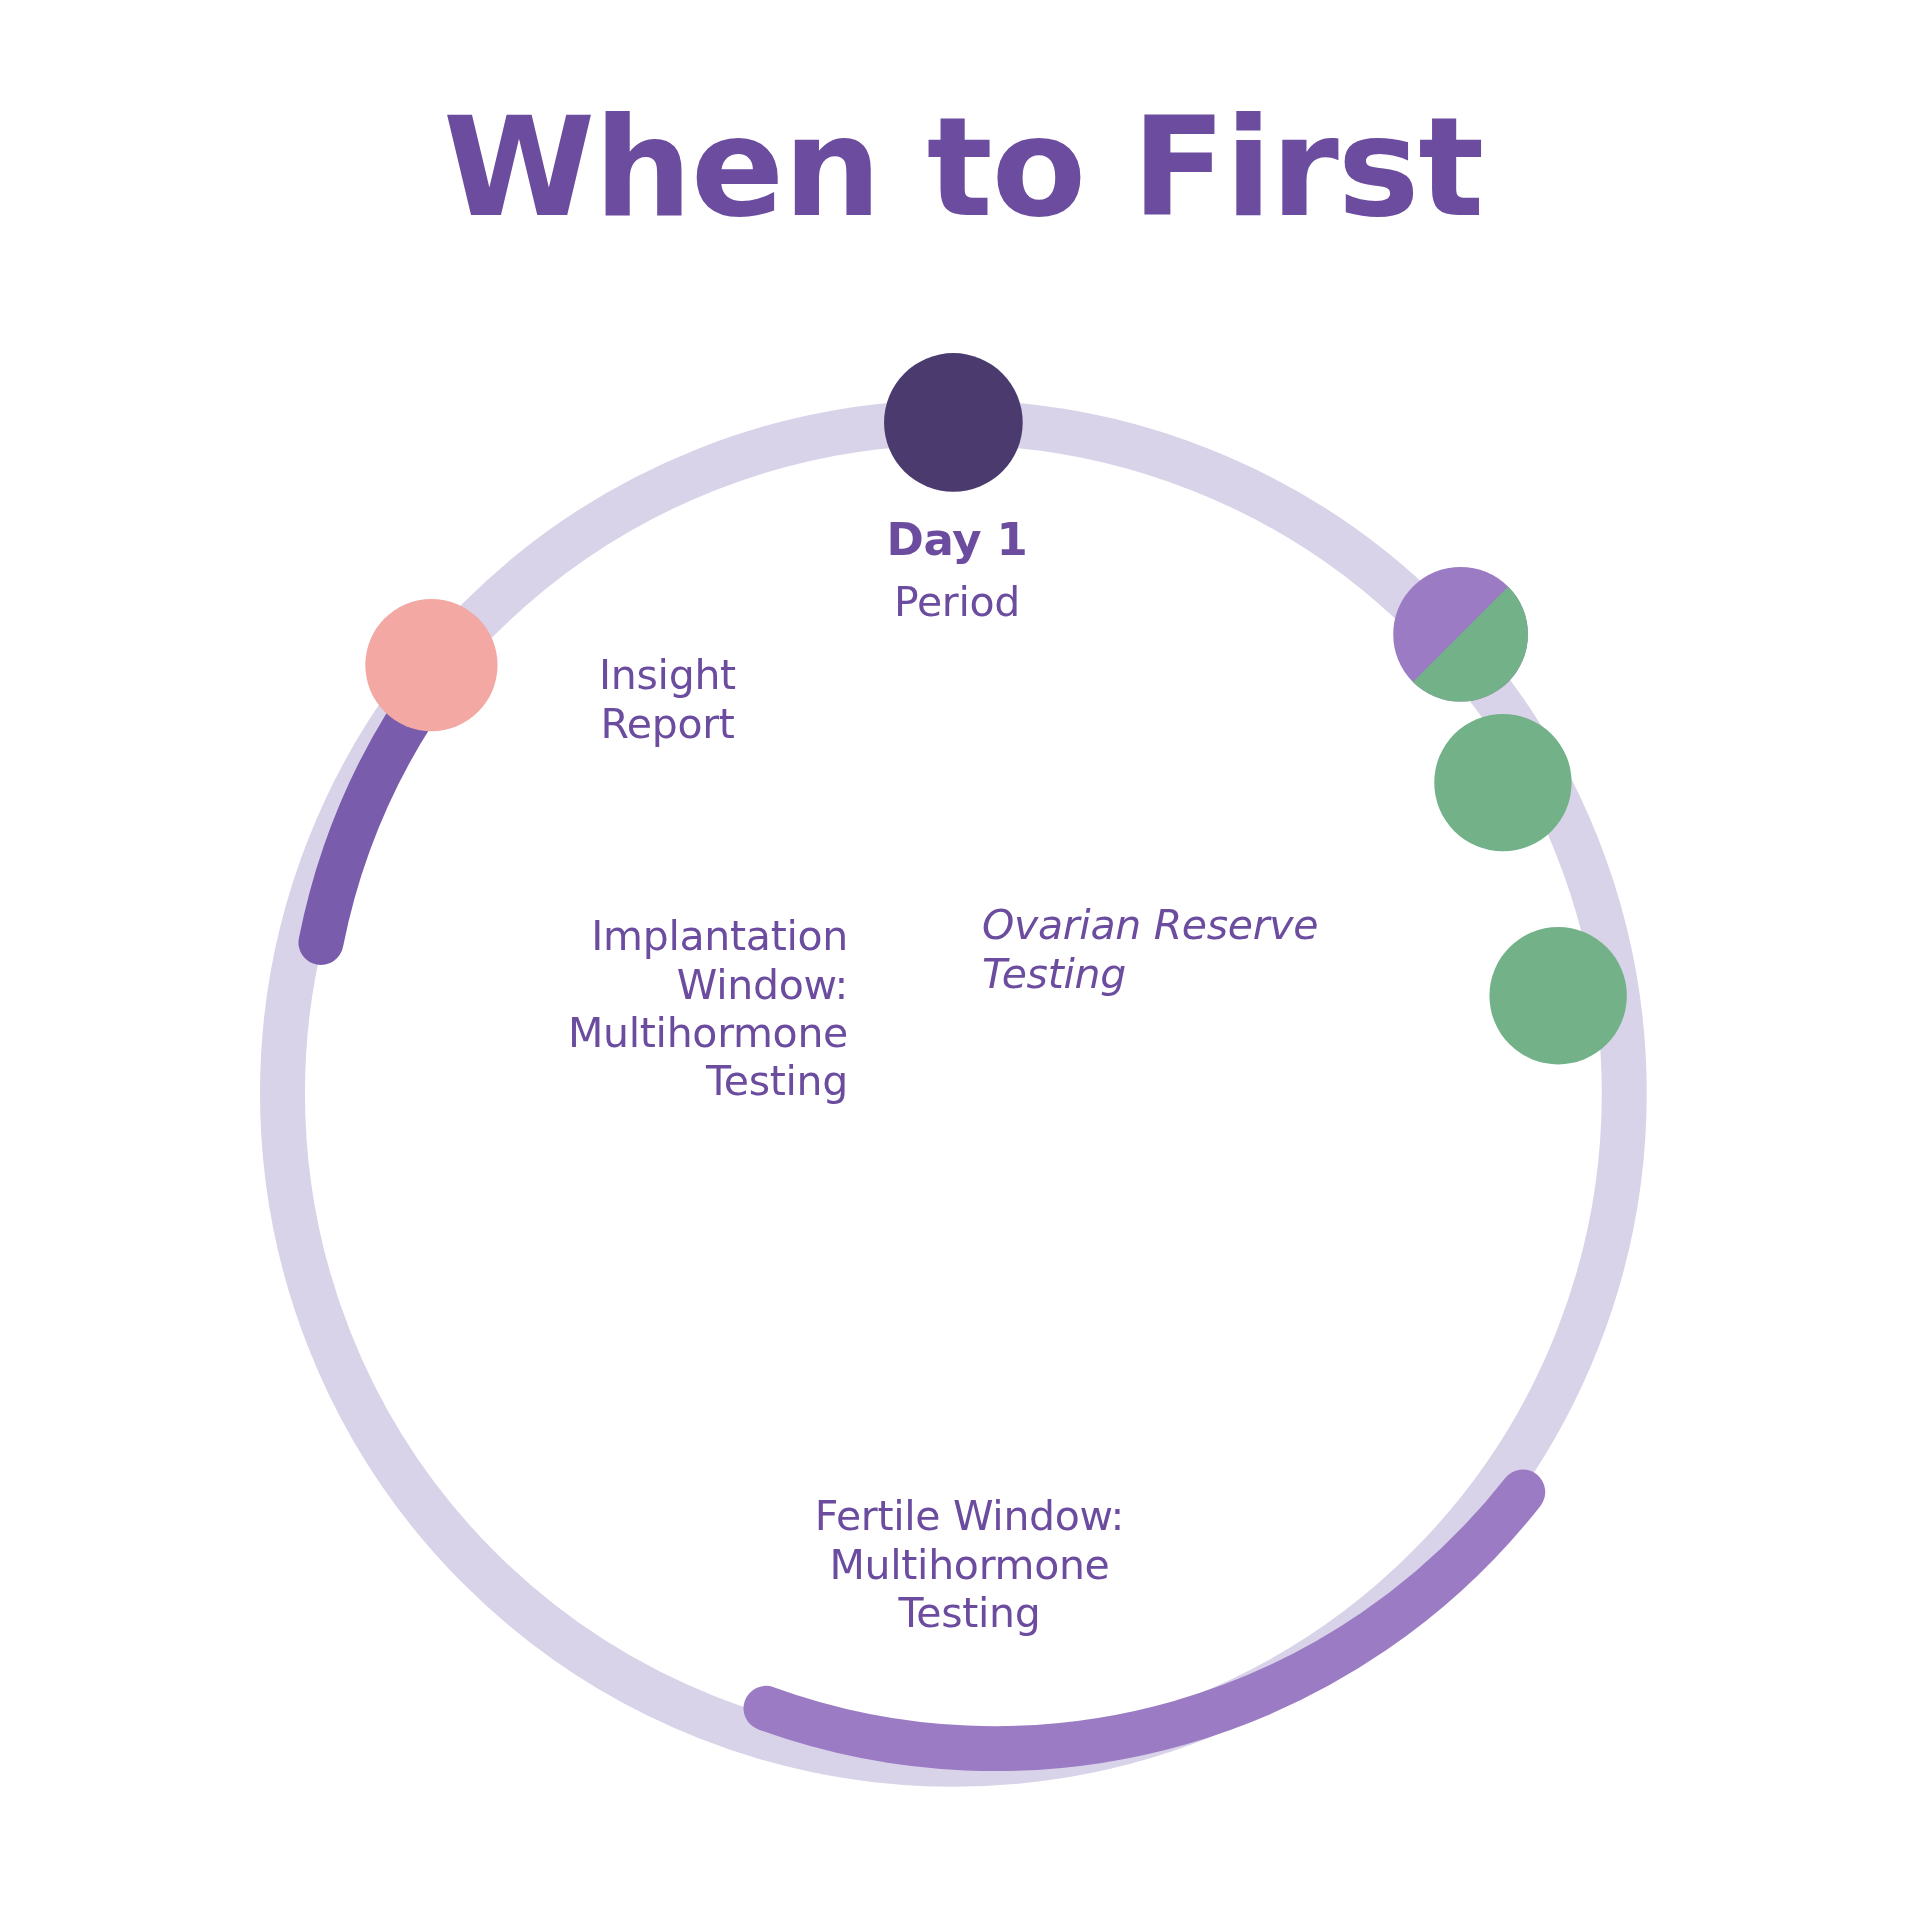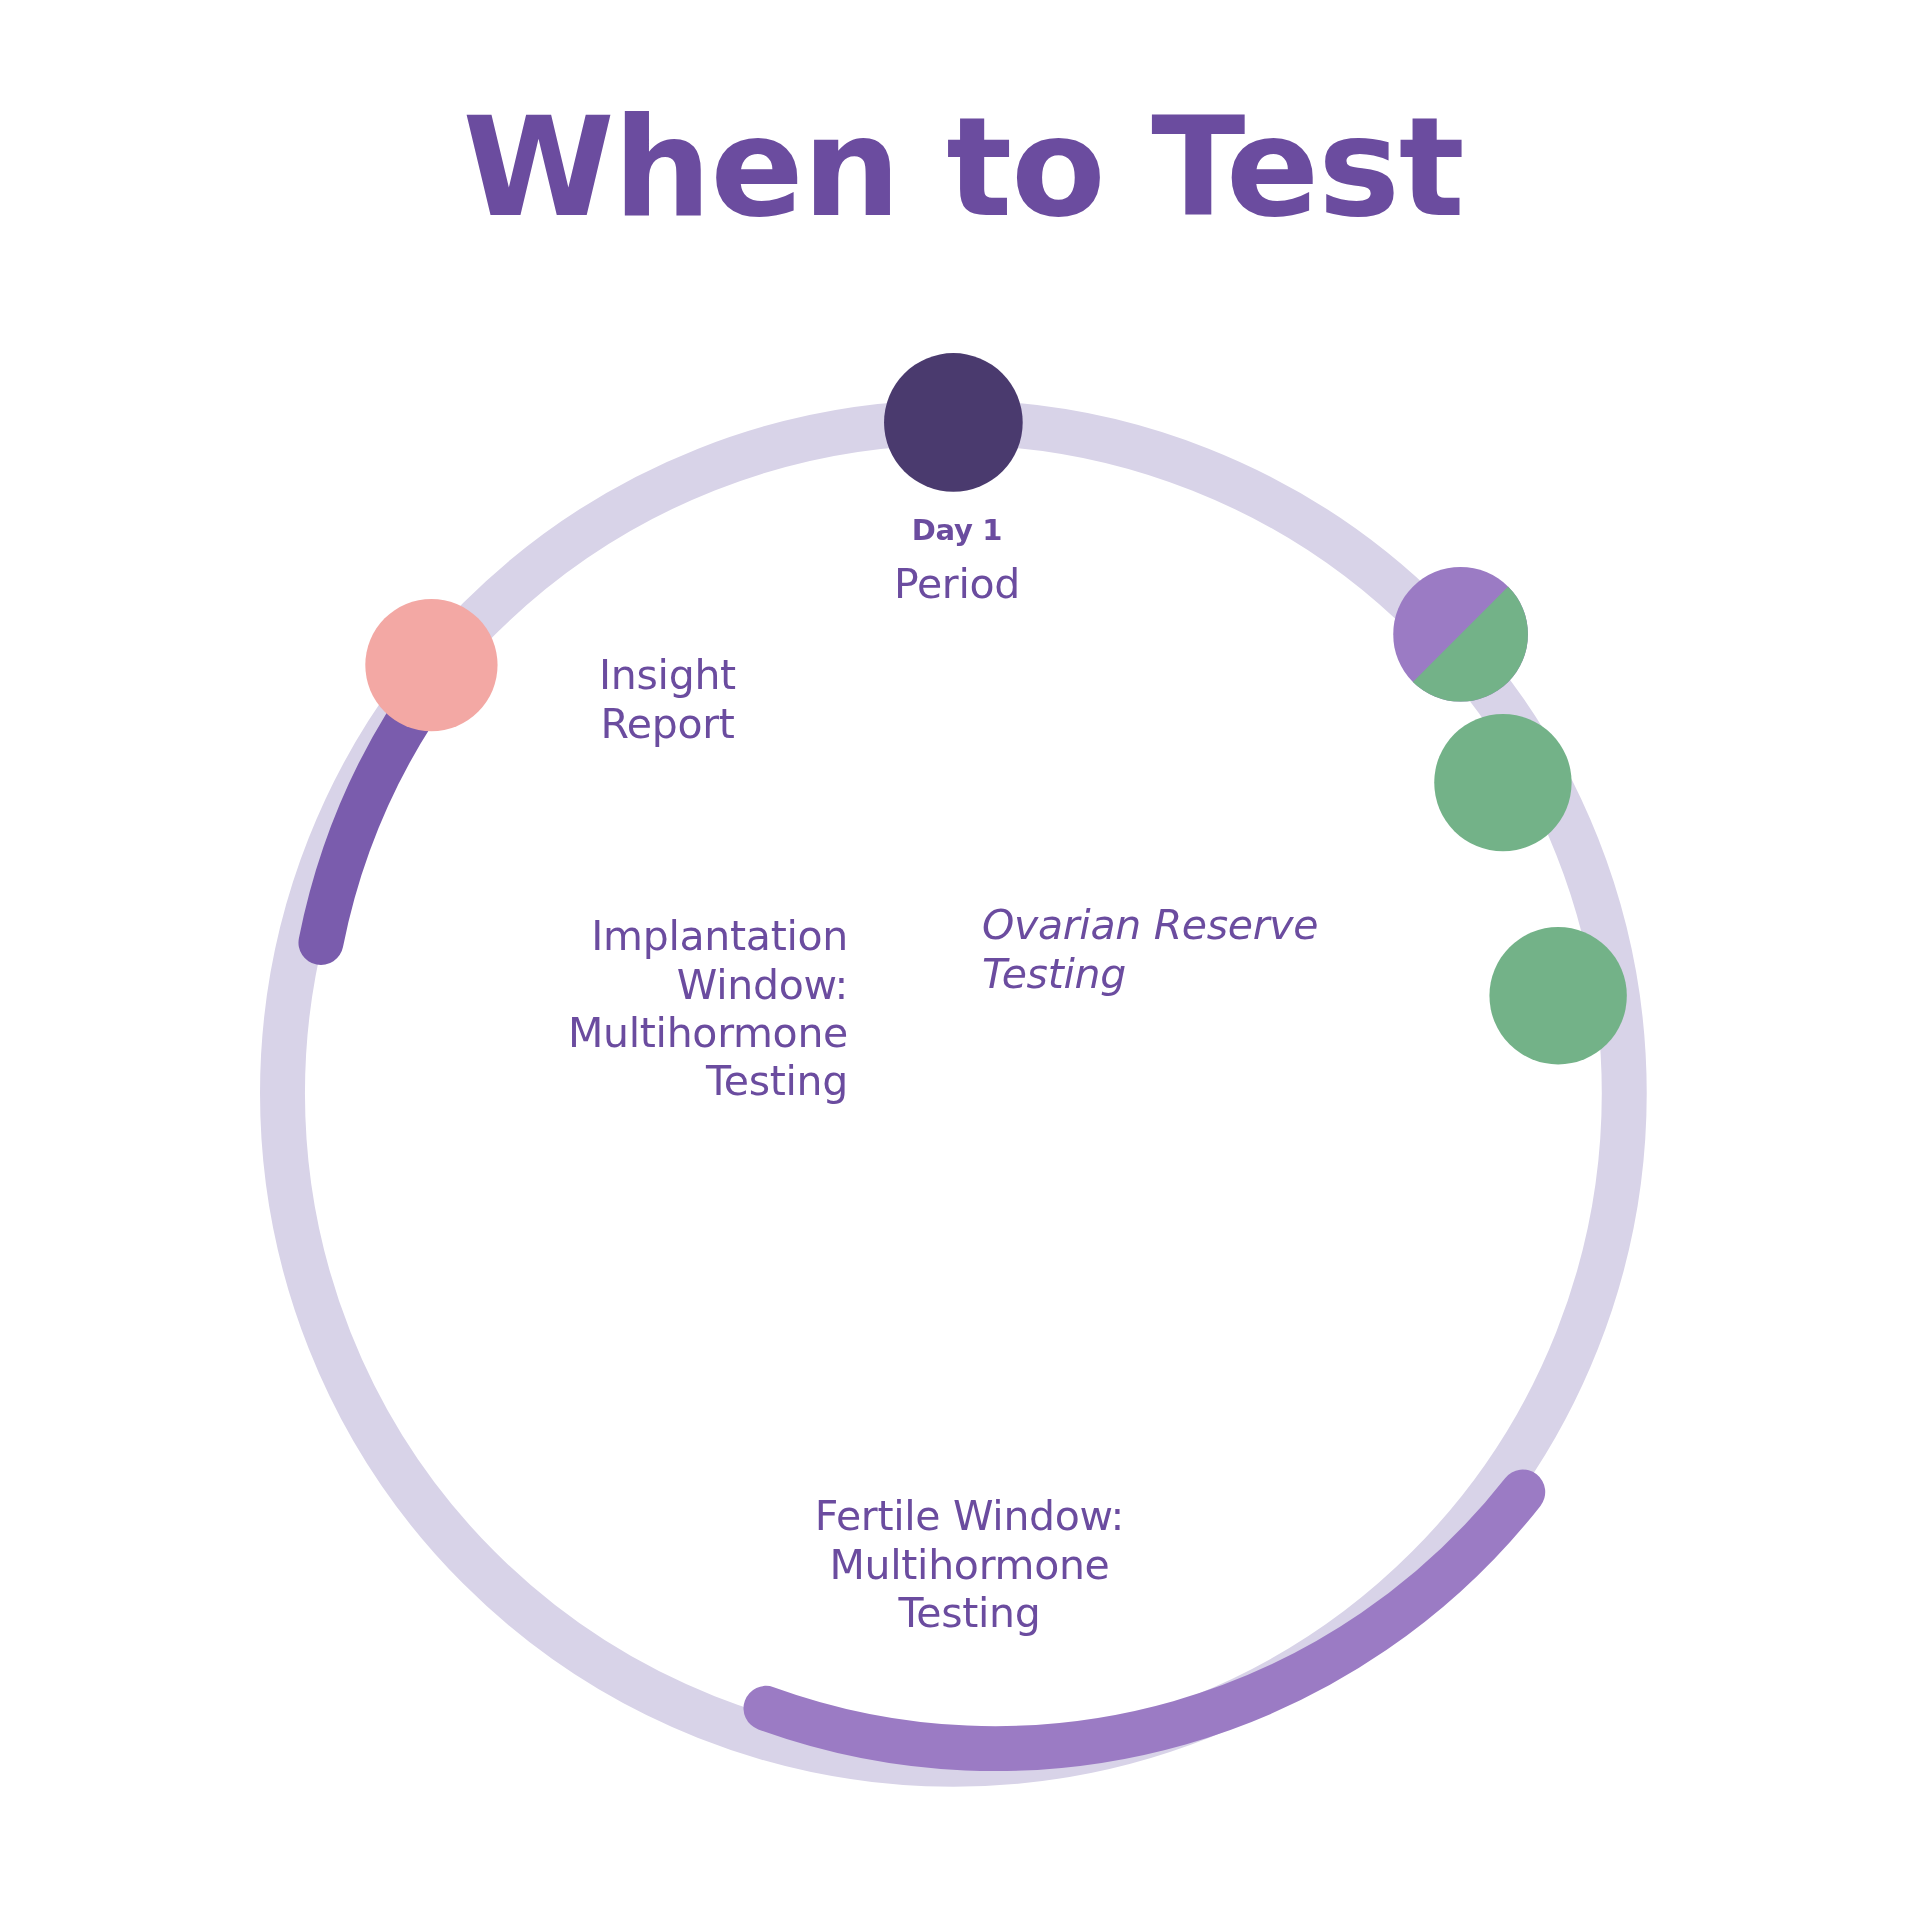--- a/index.html
+++ b/index.html
@@ -35,21 +35,21 @@
   .lbl{
     position:absolute;
     color:#6B4C9F;
     font-family:"DejaVu Sans", sans-serif;
     line-height:1.18;
     white-space:pre-line;
   }
   .lbl .hd{
     display:block;
     font-weight:bold;
-    font-size:29px;
+    font-size:45px;
     letter-spacing:-0.3px;
   }
   .lbl .bd{
     display:block;
     font-weight:normal;
     font-size:41px;
     letter-spacing:-0.3px;
   }
 
   
@@ -58,21 +58,21 @@
   #lbl-ovarian{left:982px; top:889px; width:552px; font-style:italic;}
   #lbl-insight{left:520px;  top:639px;  width:295px; text-align:center;}
   #lbl-implant{left:366px;  top:900px; width:482px; text-align:right;}
   #lbl-fertile{left:684px; top:1480px; width:571px; text-align:center;}
 </style>
 </head>
 <body>
 
 <div id="stage">
 
-  <div class="title">When to Test</div>
+  <div class="title">When to First</div>
 
   <svg class="ring" viewBox="0 0 3000 3000" aria-hidden="true">
     <defs>
       <clipPath id="clipSplit">
         <circle cx="2275" cy="988" r="105"></circle>
       </clipPath>
     </defs>
 
     <circle cx="1485" cy="1703" r="1045" fill="none" stroke="#D8D3E8" stroke-width="70"></circle>
 

